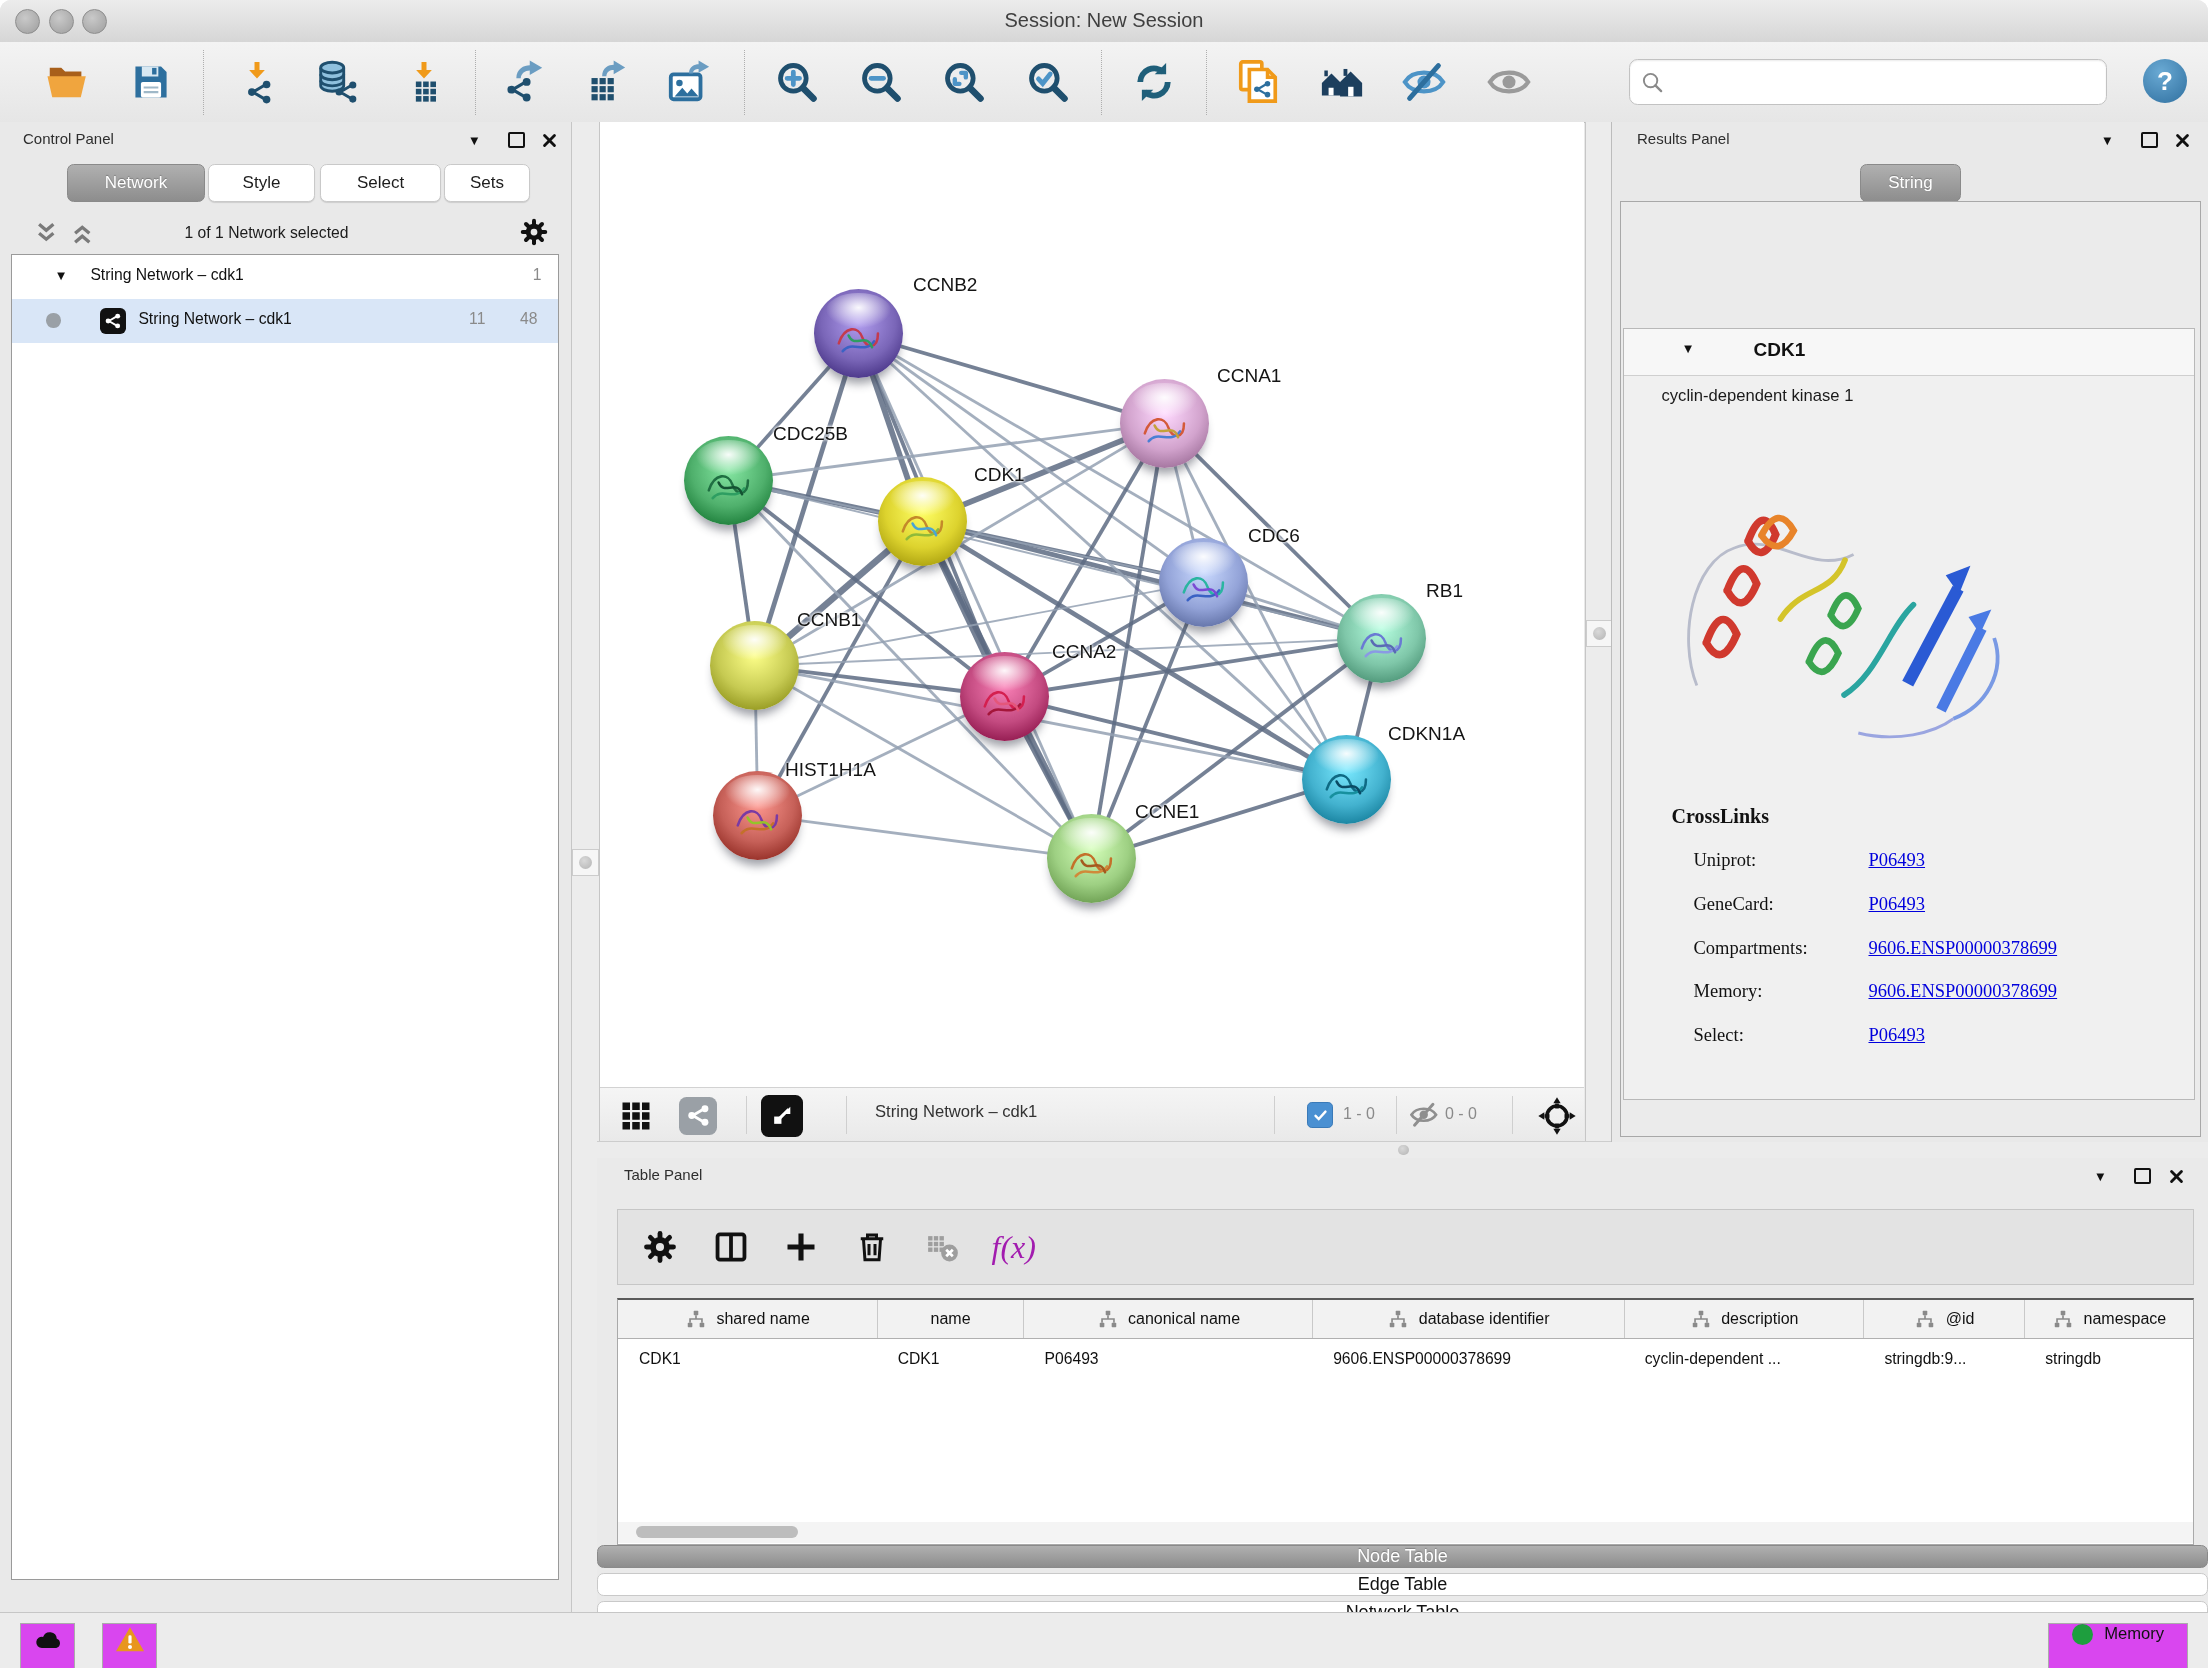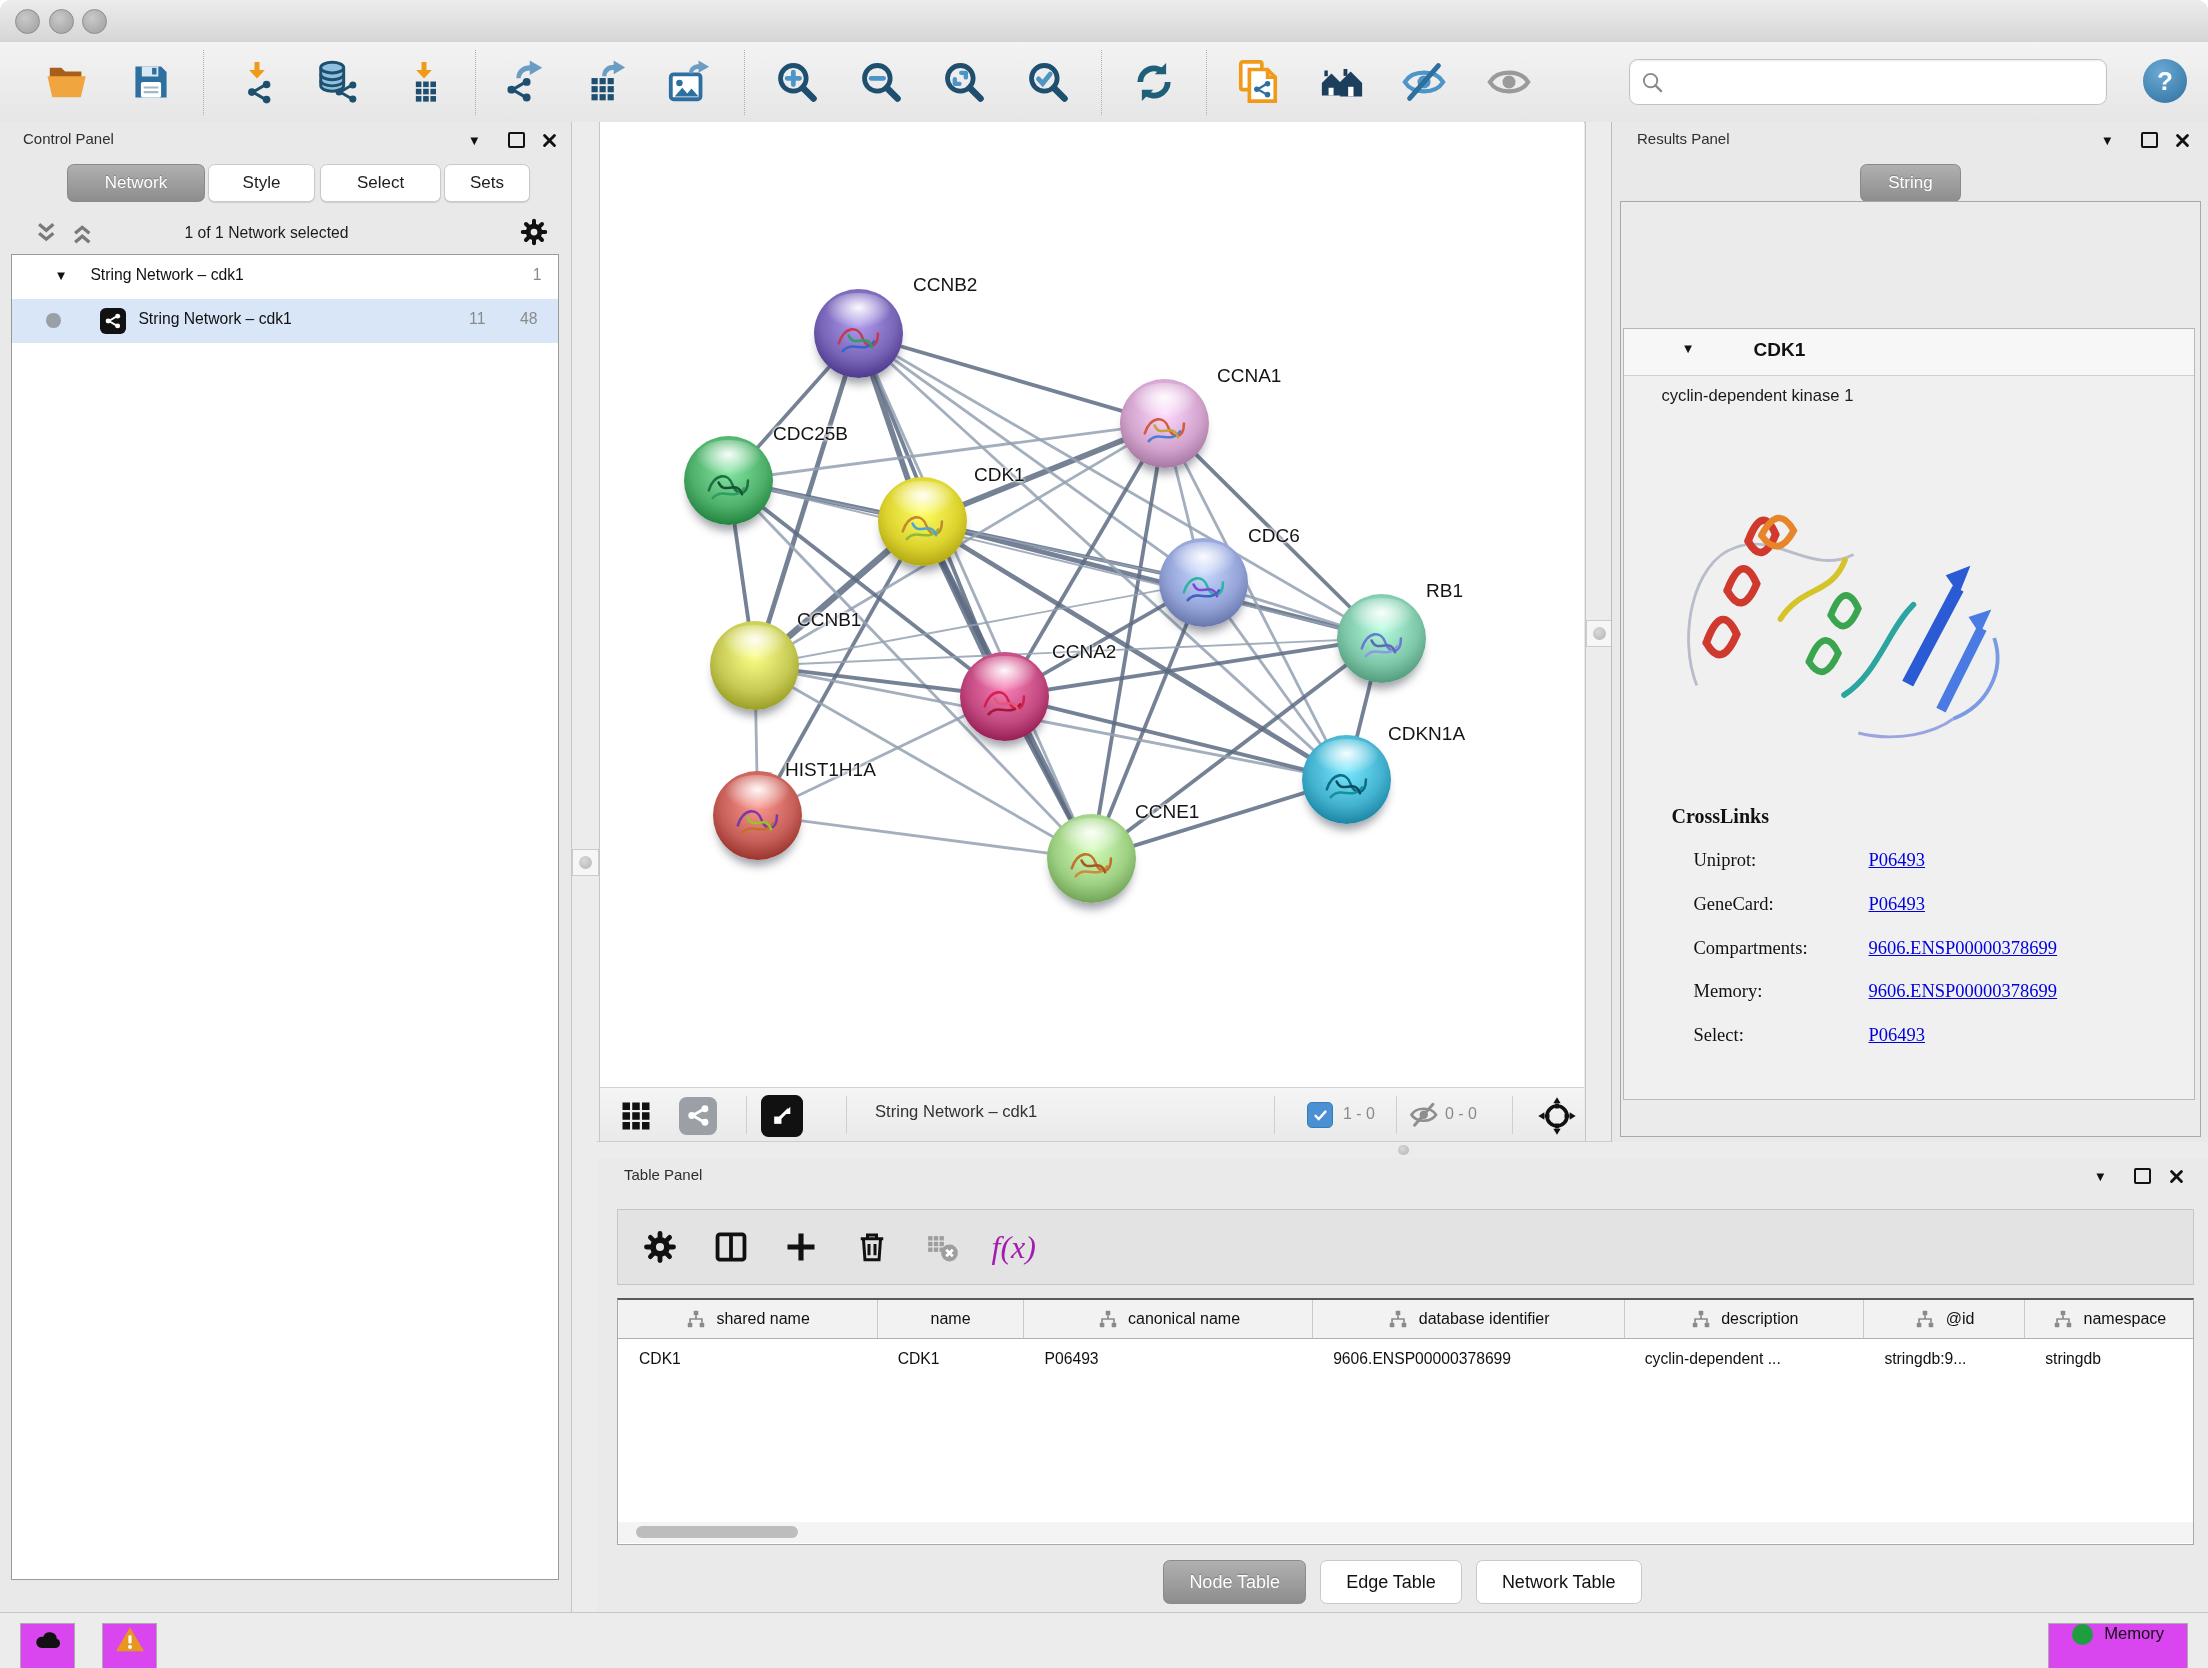--- a/index.html
+++ b/index.html
@@ -80,21 +80,21 @@
   .tp-ic{width:42px;height:42px;display:flex;align-items:center;justify-content:center;}
   .fx{font-family:"Liberation Serif",serif;font-style:italic;font-size:32px;color:#a21caf;}
   #table-frame{position:absolute;left:20px;top:140px;width:1577px;height:247px;background:#ffffff;border:1px solid #a9a9a9;border-top:2.9px solid #5a5a5a;box-sizing:border-box;overflow:hidden;}
   #table-header{display:flex;height:38px;background:#f2f2f2;border-bottom:1px solid #b0b0b0;}
   .th{display:flex;align-items:center;justify-content:center;gap:9.5px;font-size:16px;color:#111;box-sizing:border-box;border-left:1px solid #c9c9c9;overflow:hidden;white-space:nowrap;}
   .th:first-child{border-left:none;}
   #table-row{display:flex;height:40px;background:#fff;}
   .td{display:flex;align-items:center;padding-left:21px;font-size:15.7px;color:#111;box-sizing:border-box;overflow:hidden;white-space:nowrap;}
   #h-scroll{position:absolute;left:0px;top:222px;width:1575px;height:21px;background:#f4f4f4;}
   #h-thumb{position:absolute;left:18px;top:3.8px;width:162px;height:12.4px;border-radius:6.7px;background:#bdbdbd;}
-  #tp-tabs{position:absolute;left:0;top:402px;width:1611px;height:49px;display:flex;justify-content:center;gap:14px;}
+  #tp-tabs{position:absolute;left:0;top:402px;width:1611px;height:49px;display:flex;justify-content:center;gap:5px;flex-direction:column;}
   .tp-tab{height:44px;border-radius:6.7px;display:flex;align-items:center;justify-content:center;font-size:18px;box-sizing:border-box;padding:0 25px;}
   .tp-tab.on{background:linear-gradient(#b0b0b0,#8d8d8d);color:#fff;border:1px solid #8a8a8a;text-shadow:0 -1px 1px rgba(0,0,0,.25);}
   .tp-tab.off{background:#fff;border:1px solid #c9c9c9;color:#111;}
 
   
   #status-bar{left:0;top:1612px;width:2208px;height:56px;background:#ececec;border-top:1px solid #c6c6c6;}
   .sbtn{position:absolute;top:9.5px;height:46px;background:#d946ef;border:1.4px solid #ababab;display:flex;justify-content:center;box-sizing:border-box;}
   #memory-button{left:2048px;width:140px;gap:11.4px;font-size:16.6px;color:#111;}
   .mem-dot{width:21px;height:21px;border-radius:50%;}
 </style>
@@ -162,20 +162,21 @@
     </symbol>
   </defs>
 </svg>
 
 <div class="stage">
 
   <div class="abs" id="title-bar">
     <span class="tl" style="left:15px"></span>
     <span class="tl" style="left:49px"></span>
     <span class="tl" style="left:82px"></span>
+    <div id="window-title">Session: New Session</div>
   </div>
 
   <div class="abs" id="toolbar">
     <div class="tbtn" style="left:42px">
       <svg class="ic" viewBox="0 0 24 24" width="46" height="46">
         <path d="M3 4.5h6l2 2h8.5v4H3z" fill="#a85f1a"></path>
           <path d="M1.8 9h20l-2.6 11H4.3z" fill="#f0a53e"></path>
       </svg>
     </div>
     <div class="tbtn" style="left:126px">

